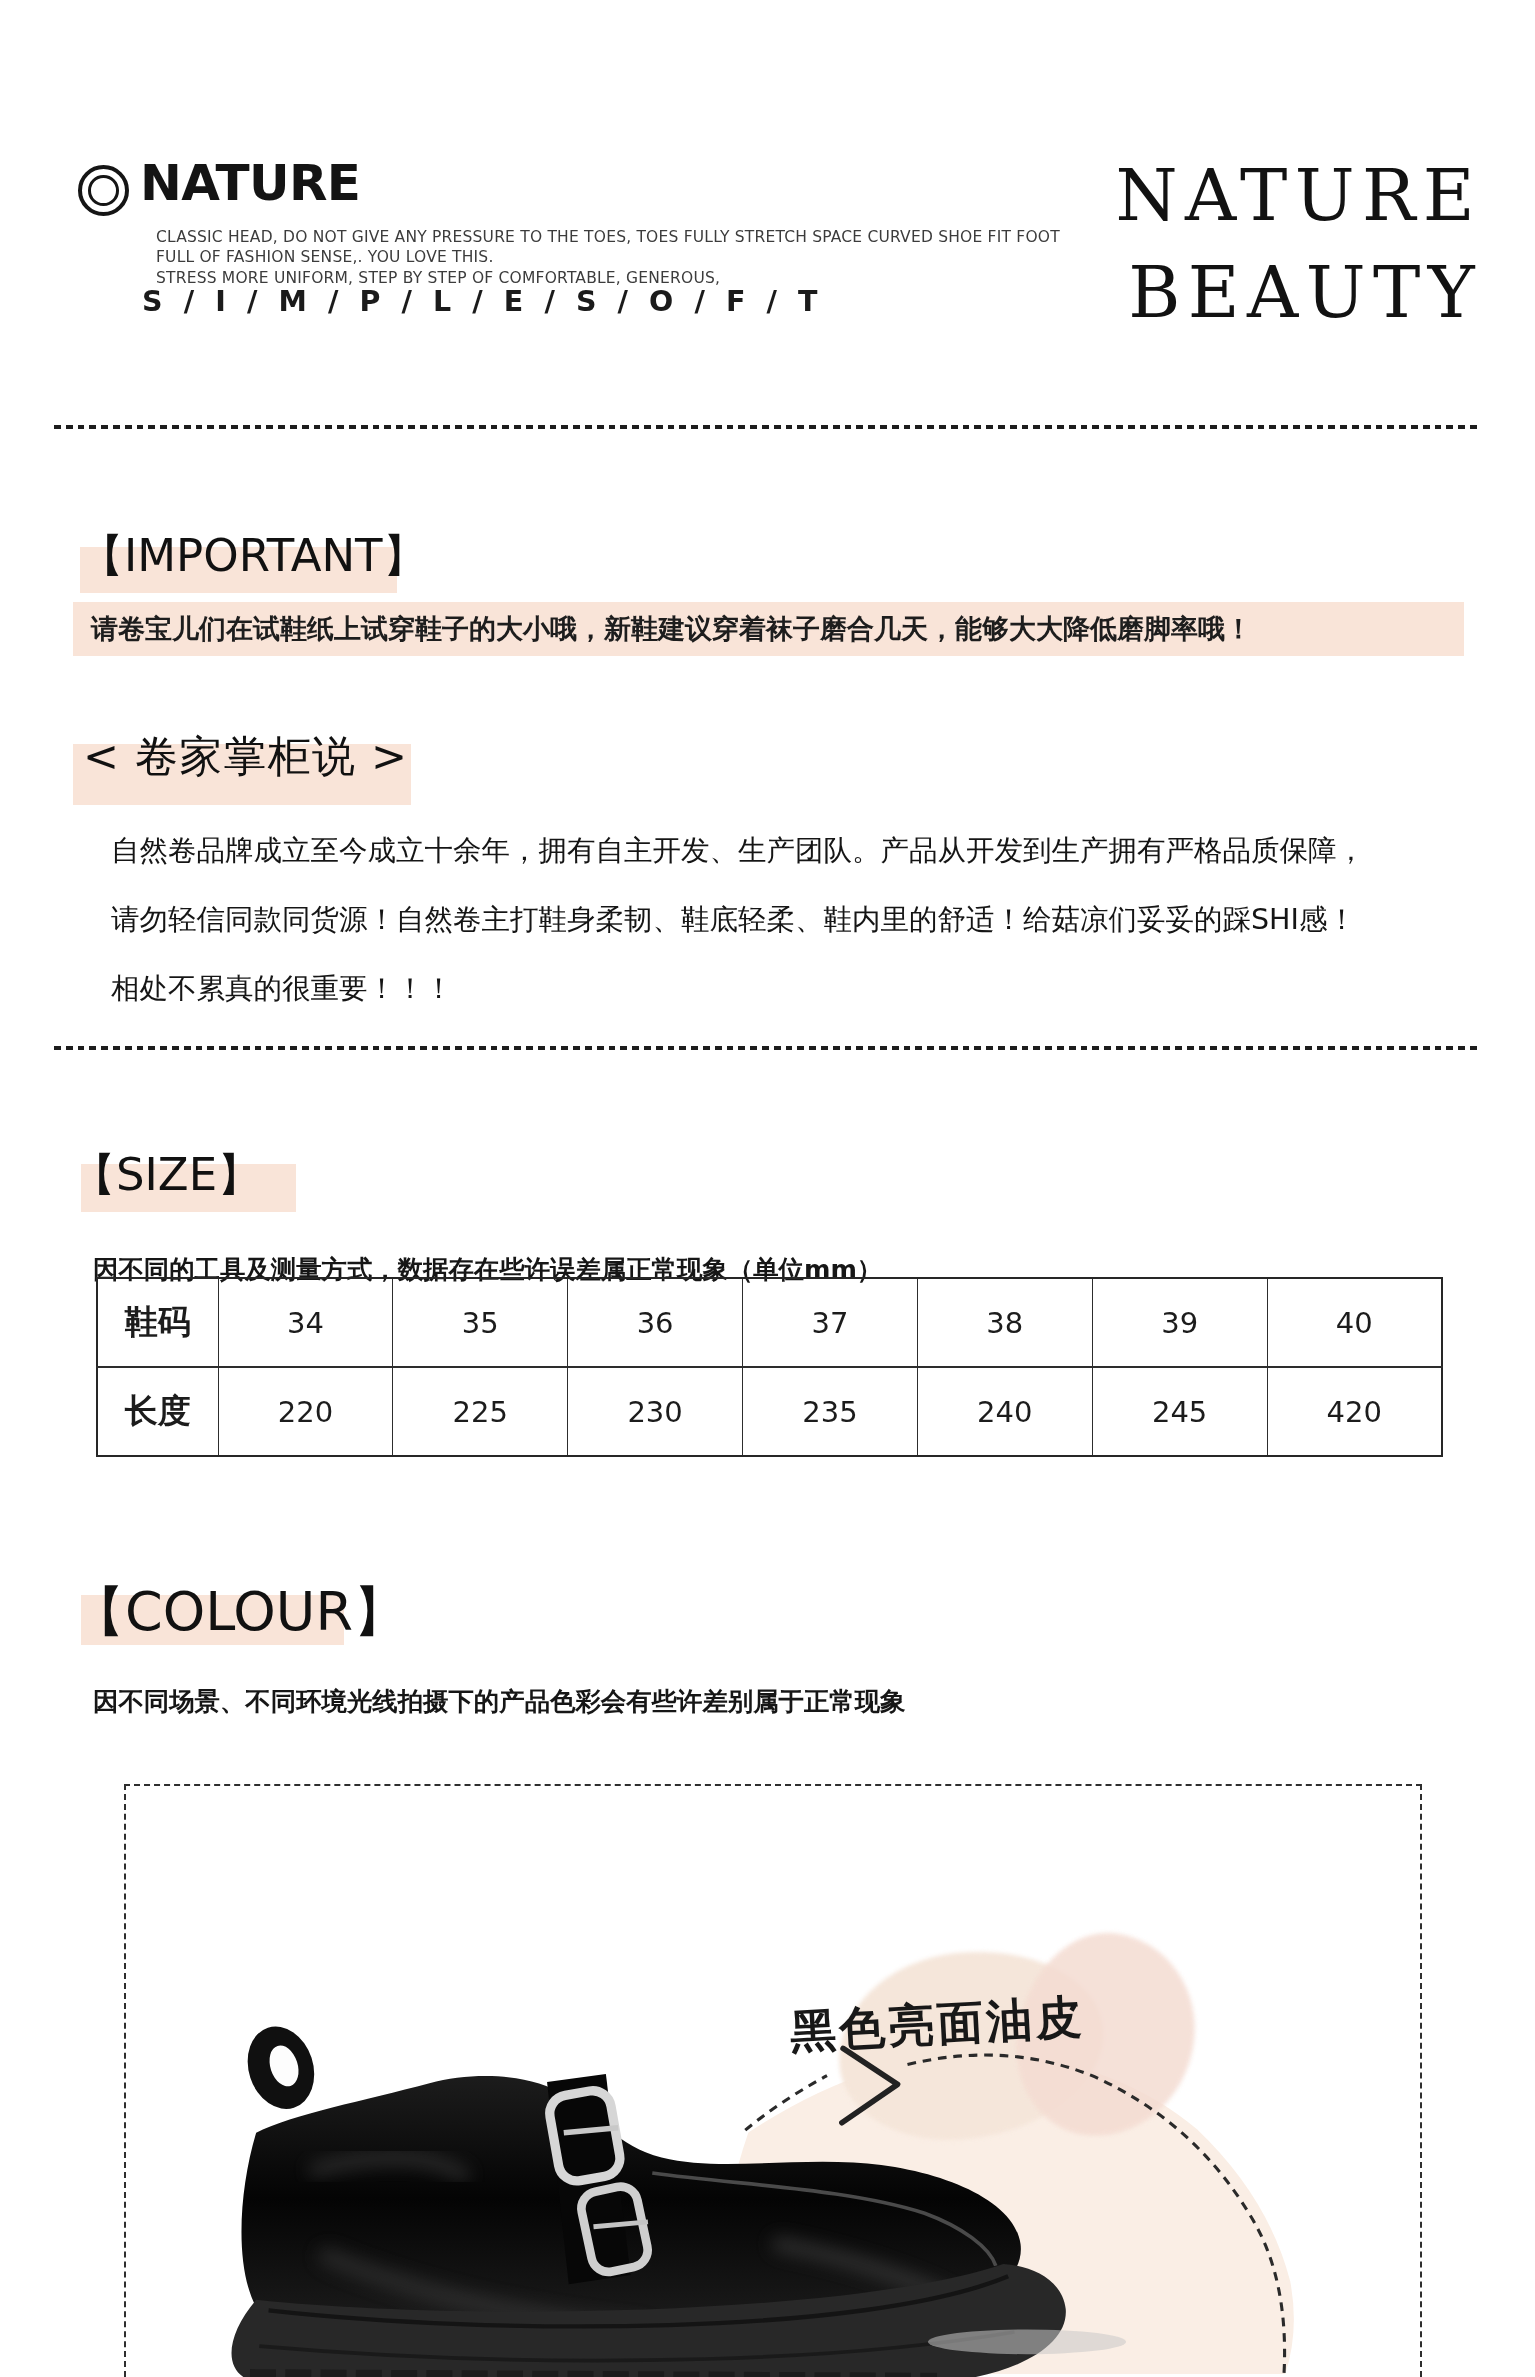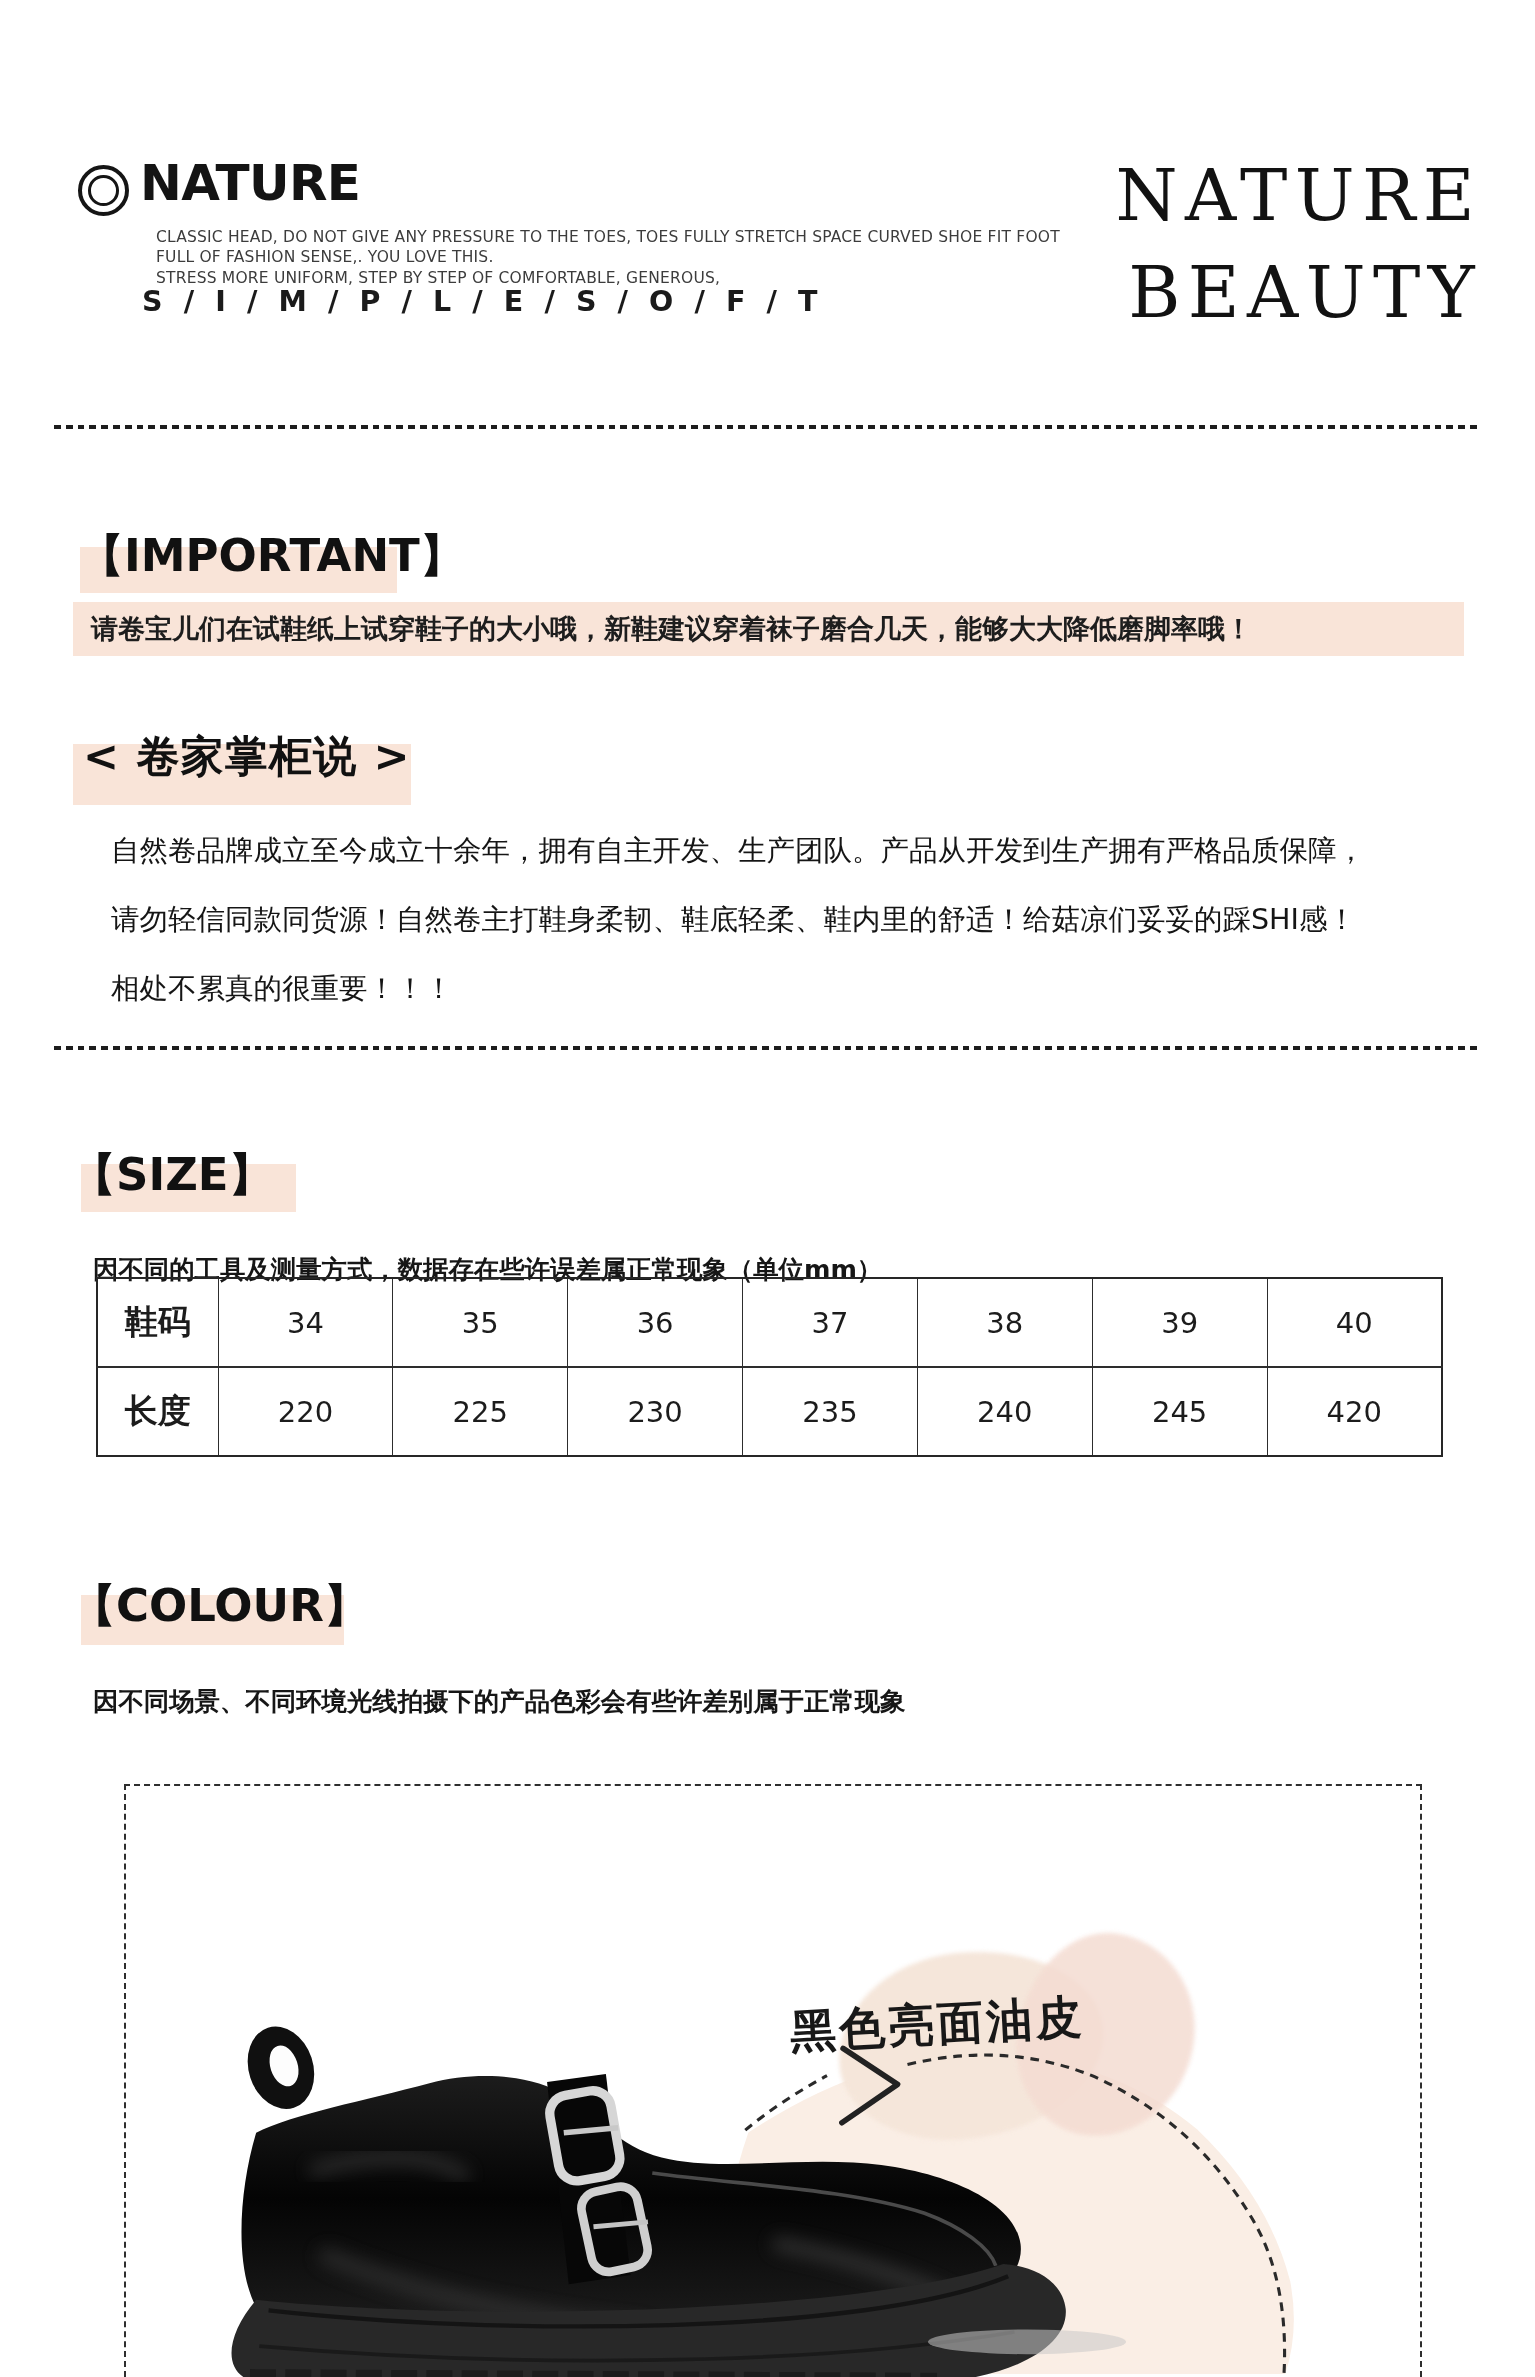--- a/index.html
+++ b/index.html
@@ -23,21 +23,21 @@
   .brand-words{position:absolute;right:53px;top:147px;text-align:right;font-family:"DejaVu Serif","Liberation Serif",serif;font-size:71px;line-height:97px;font-weight:500;letter-spacing:7.4px;color:#121212;}
 
   
   .dash-line{position:absolute;left:54px;width:1426px;height:4.3px;background:repeating-linear-gradient(90deg,#1d1d1d 0 6.8px,transparent 6.8px 11.8px);}
   .dash-1{top:425px;}
   .dash-2{top:1046px;}
 
   
   .hl-head{position:absolute;}
   .hl-head .hl{position:absolute;background:var(--highlight);z-index:0;}
-  .hl-head .txt{position:relative;z-index:1;font-weight:700;color:#111;white-space:nowrap;}
+  .hl-head .txt{position:relative;z-index:1;font-weight:400;color:#111;white-space:nowrap;}
 
   .important-head{left:79px;top:526px;}
   .important-head .hl{left:1.2px;top:21px;width:317px;height:46px;}
   .important-head .txt{font-size:45px;}
 
   .band{position:absolute;left:73px;top:602px;width:1391px;height:54px;background:var(--highlight);}
   .band .txt{padding-left:18px;font-size:27px;font-weight:600;line-height:54px;color:#1d1d1d;white-space:nowrap;}
 
   .keeper-head{left:83px;top:728px;}
   .keeper-head .hl{left:-10px;top:16px;width:338px;height:61px;}
@@ -57,21 +57,21 @@
   
   .size-table{position:absolute;left:96px;top:1277px;width:1347px;border-collapse:collapse;table-layout:fixed;}
   .size-table td{border:1.2px solid #2d2d2d;text-align:center;vertical-align:middle;font-size:29px;color:#1c1c1c;height:89px;}
   .size-table{border:2.5px solid #262626;}
   .size-table tr:first-child td{border-bottom-width:2.5px;}
   .size-table td.rowlab{font-size:33px;font-weight:800;}
   .size-table col.c0{width:121px;}
 
   .colour-head{left:71px;top:1576px;}
   .colour-head .hl{left:10px;top:18.6px;width:263px;height:50px;}
-  .colour-head .txt{font-size:45px;}
+  .colour-head .txt{font-size:54px;}
 
   
   .photo-box{position:absolute;left:124px;top:1784px;width:1298px;height:593px;border:2.5px dashed #2e2e2e;border-bottom:none;overflow:hidden;}
   .deco-svg{position:absolute;left:0;top:0;width:1293px;height:588px;}
   .shoe-svg{position:absolute;left:59px;top:223px;width:916px;height:396px;}
   .brush{position:absolute;border-radius:48% 52% 55% 45% / 55% 48% 52% 45%;filter:blur(1.9px);}
   .brush-1{left:712px;top:166px;width:266px;height:186px;background:var(--brush-left);transform:rotate(-6deg);}
   .brush-2{left:892px;top:147px;width:176px;height:204px;background:var(--brush-right);transform:rotate(8deg);opacity:.85;}
   .swatch-label{position:absolute;left:664px;top:208px;font-size:46px;font-weight:700;letter-spacing:3.1px;color:#181818;font-family:"DejaVu Serif","Liberation Serif",serif;transform:rotate(-3deg);white-space:nowrap;}
 </style>

